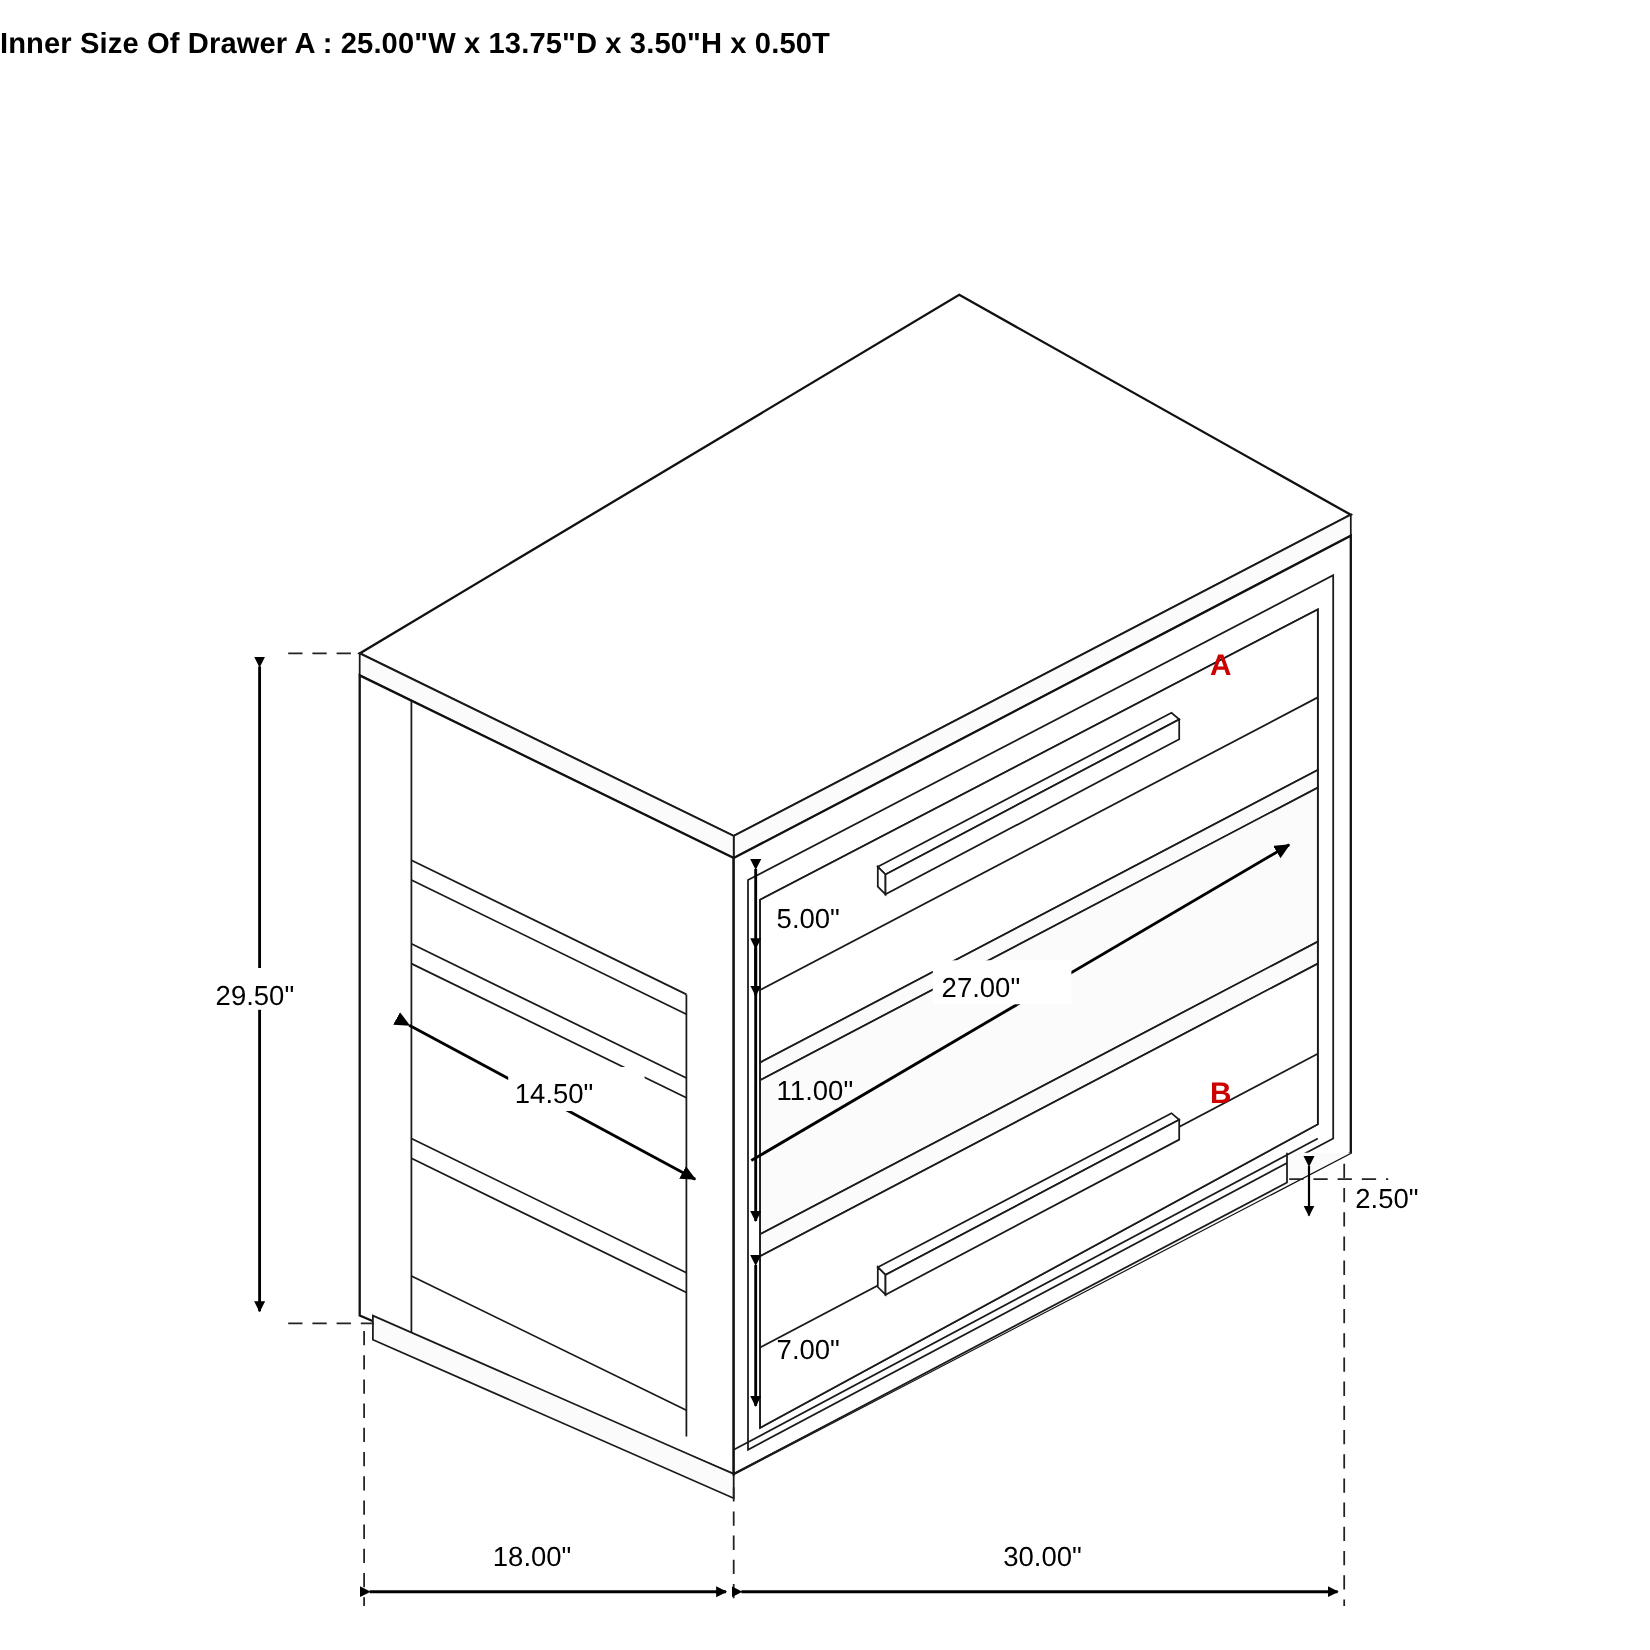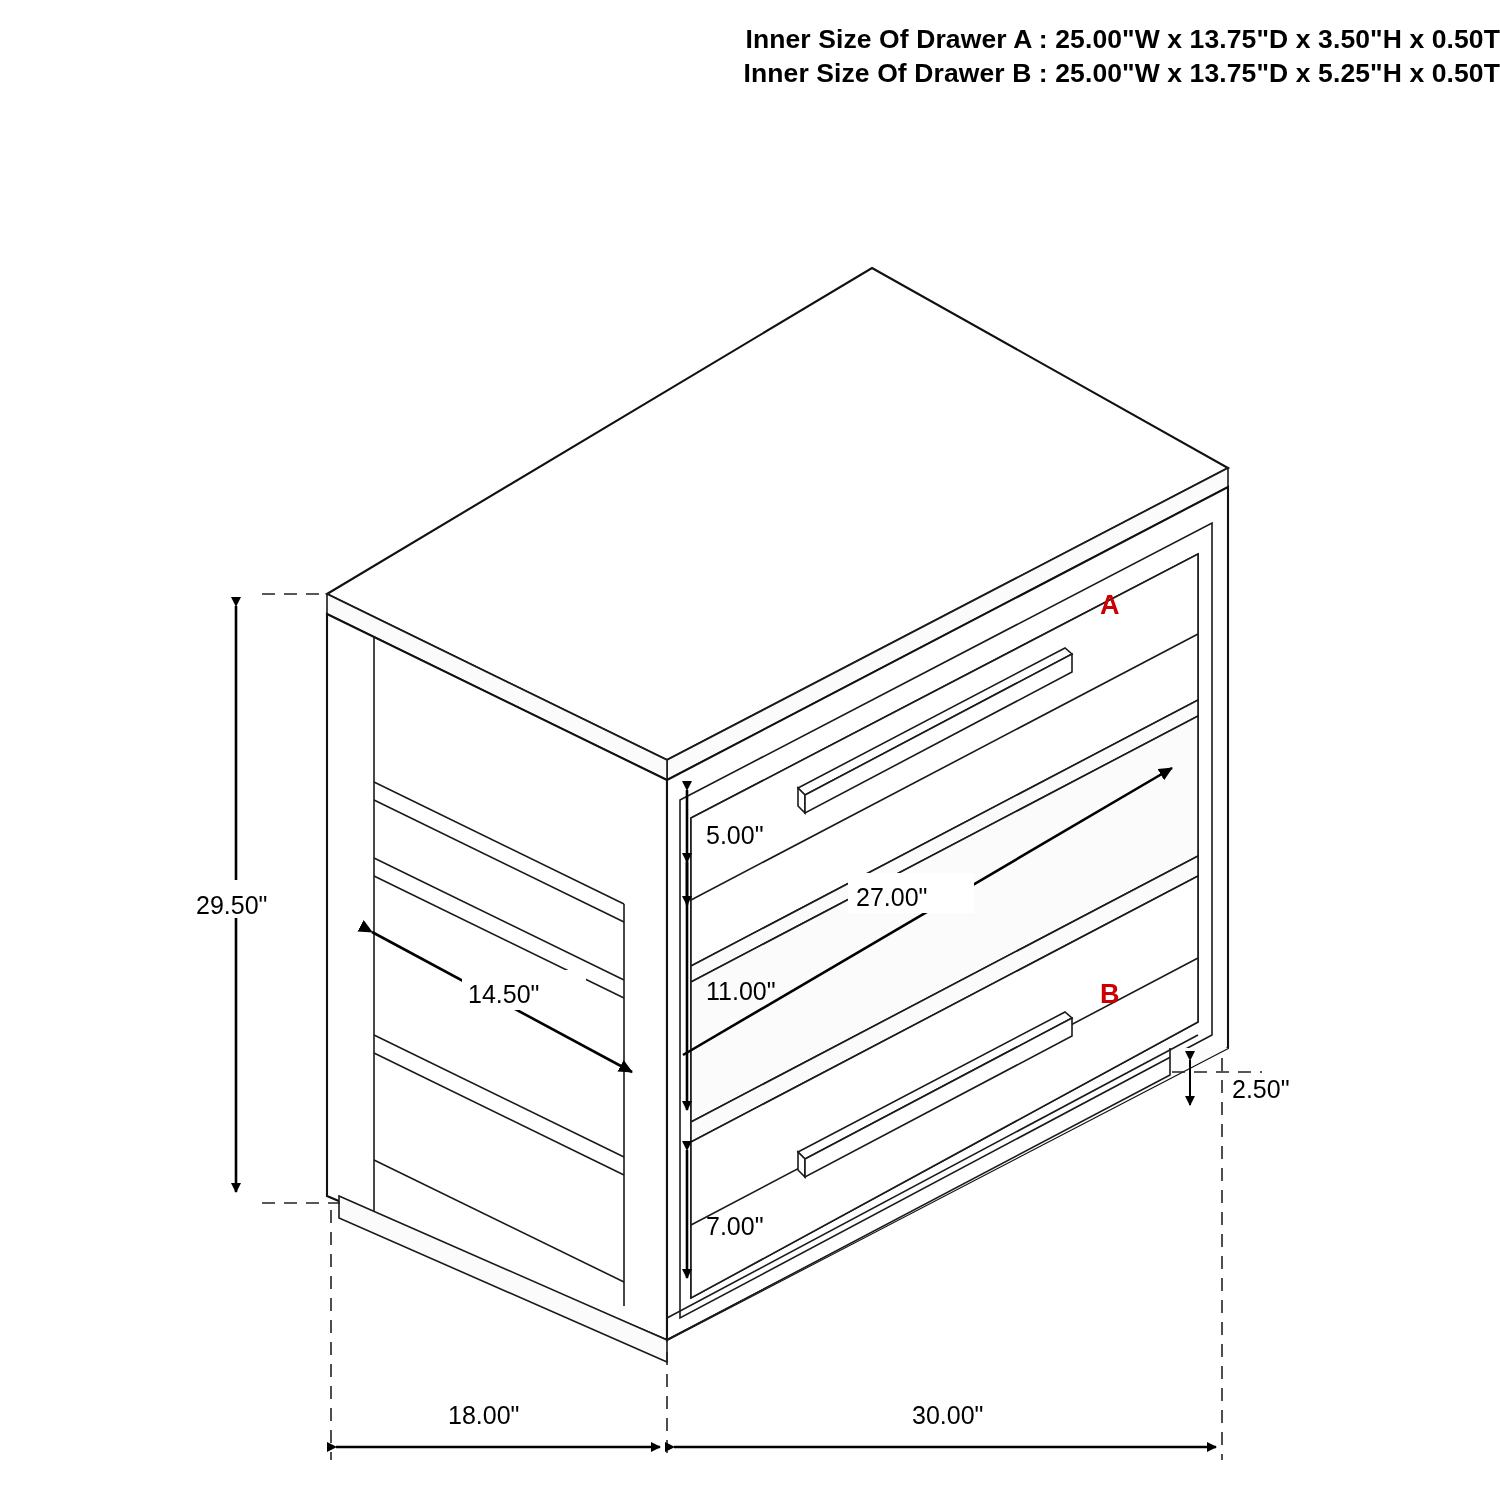--- a/index.html
+++ b/index.html
@@ -18,21 +18,21 @@
     position: absolute;
     left: 0; top: 0;
     width: 1500px;
     height: 1500px;
   }
   .title-block {
     position: absolute;
     left: 0;
     top: 22px;
     width: 1500px;
-    text-align: right;
+    text-align: left;
     pointer-events: none;
   }
   .title-line {
     font-size: 26.5px;
     font-weight: bold;
     color: #000000;
     line-height: 1.30;
     letter-spacing: 0.1px;
   }
   svg.drawing {
@@ -91,21 +91,20 @@
     stroke-width: 1.6;
   }
 </style>
 </head>
 <body>
 
 <div id="stage">
 
   <div class="title-block">
     <div class="title-line">Inner Size Of Drawer A : 25.00"W x 13.75"D x 3.50"H x 0.50T</div>
-    <div class="title-line">Inner Size Of Drawer B : 25.00"W x 13.75"D x 5.25"H x 0.50T</div>
   </div>
 
   <svg class="drawing" viewBox="0 0 1500 1500">
     <defs>
       <marker id="ah" markerWidth="12" markerHeight="12" refX="9" refY="5" orient="auto" markerUnits="userSpaceOnUse">
         <path d="M0,0 L10,5 L0,10 z" fill="#000000"></path>
       </marker>
       <marker id="ah2" markerWidth="16" markerHeight="16" refX="13" refY="6.5" orient="auto" markerUnits="userSpaceOnUse">
         <path d="M0,0 L14,6.5 L0,13 z" fill="#000000"></path>
       </marker>

